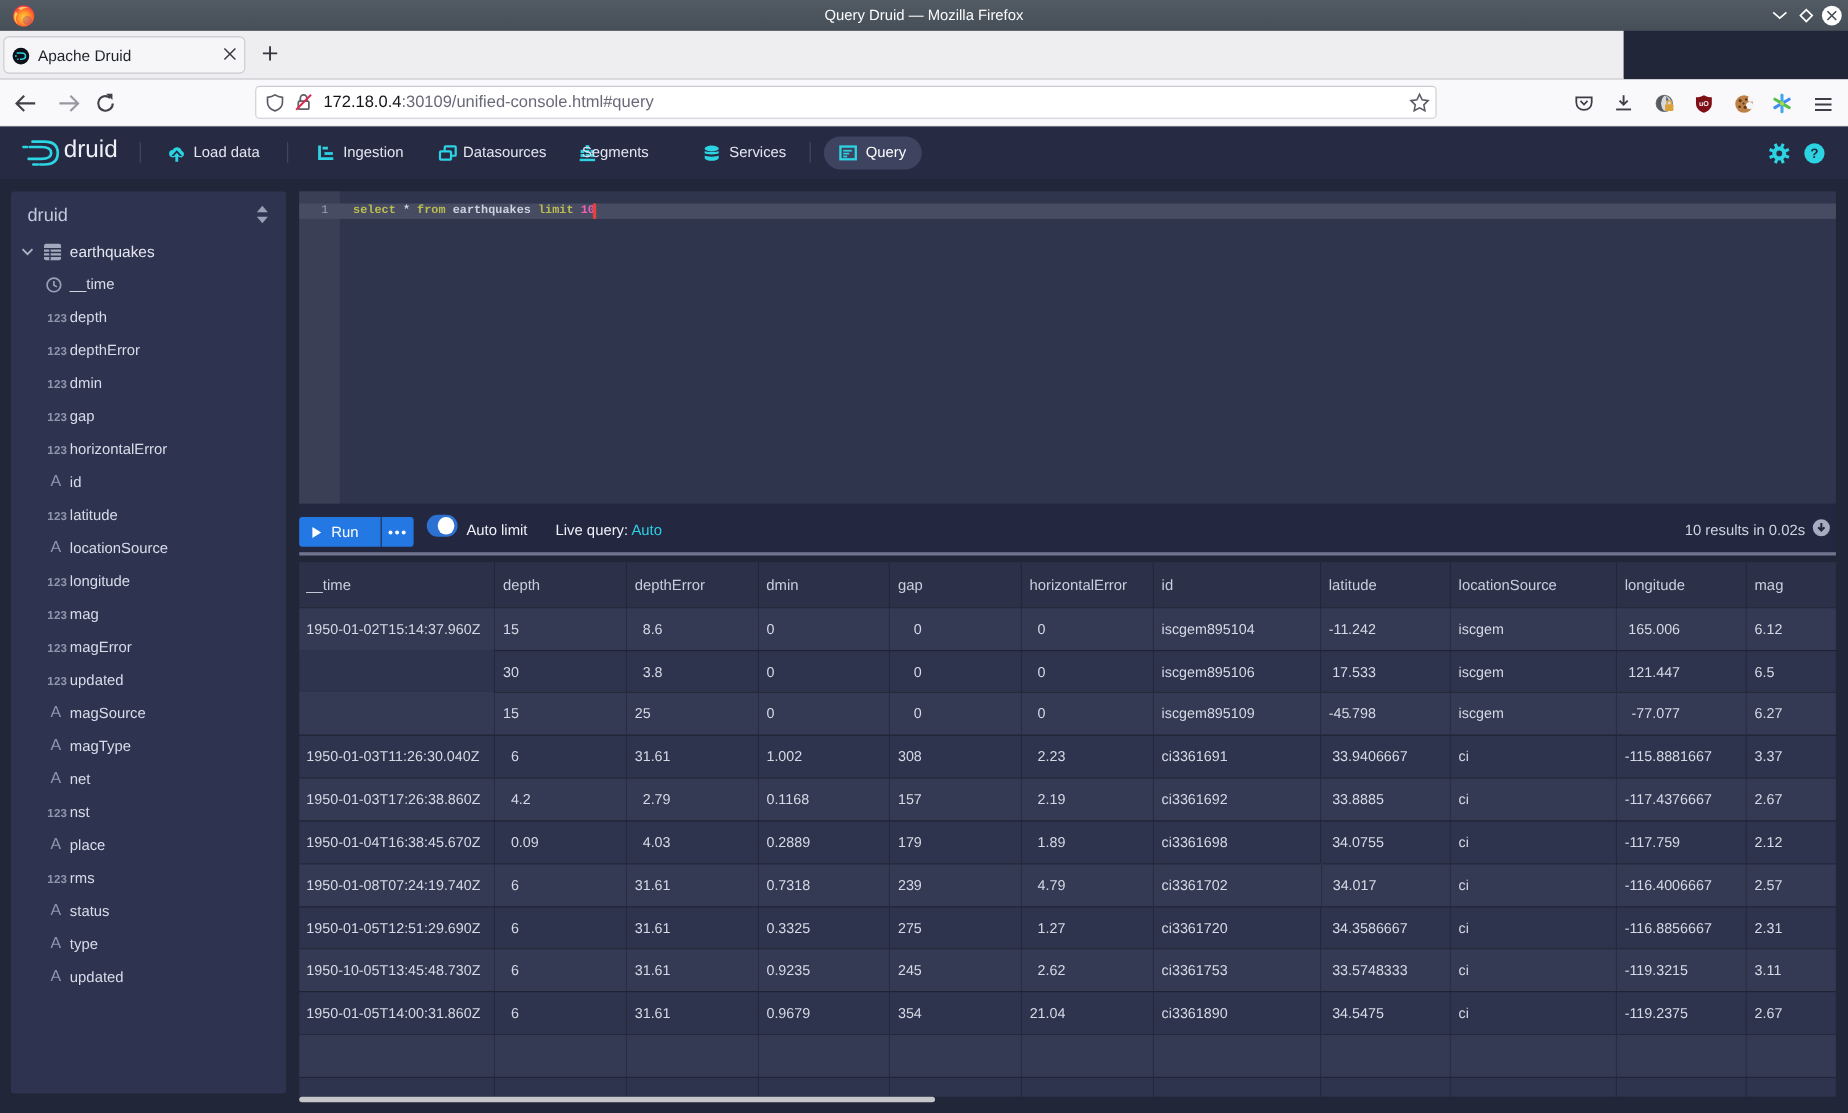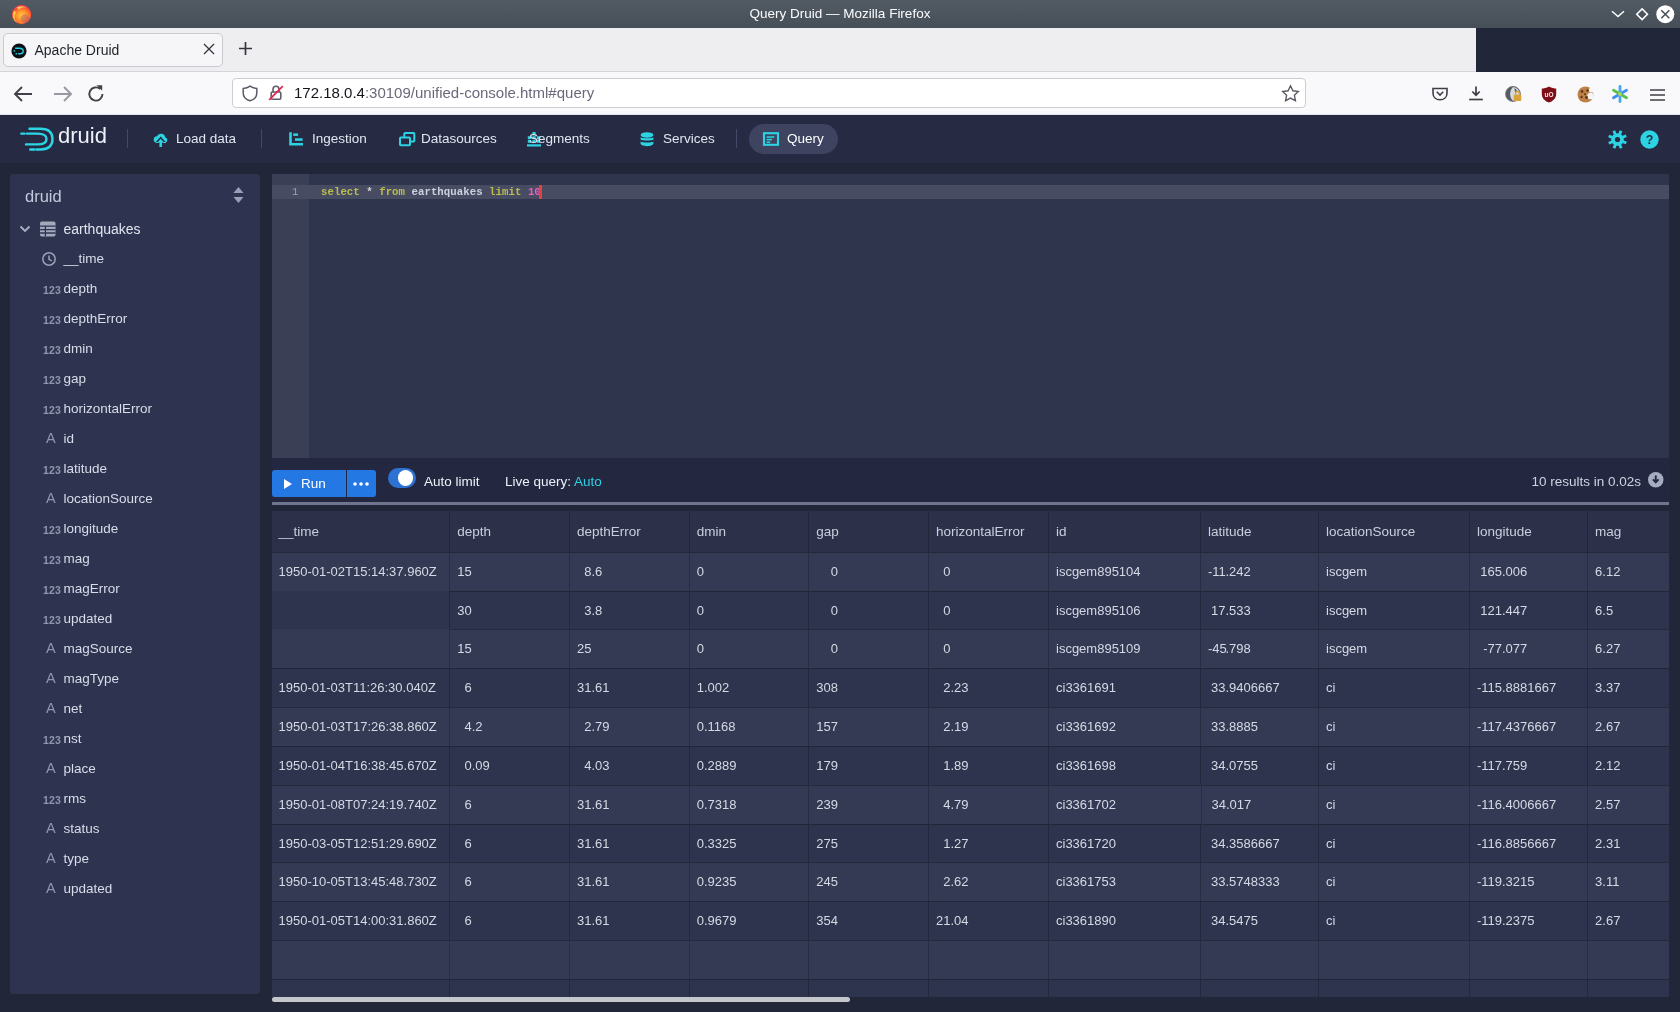--- a/index.html
+++ b/index.html
@@ -477,21 +477,21 @@
           <div class="cell" style="left:417.2px;width:119.6px"><i style="width:7.3px">0</i>.7318</div>
           <div class="cell" style="left:536.8px;width:119.7px"><i style="width:21.7px">239</i></div>
           <div class="cell" style="left:656.5px;width:120px"><i style="width:14.5px">4</i>.79</div>
           <div class="cell" style="left:776.5px;width:152px">ci3361702</div>
           <div class="cell" style="left:929px;width:118px"><i style="width:17.5px">34</i>.017</div>
           <div class="cell" style="left:1046.5px;width:151px">ci</div>
           <div class="cell" style="left:1197.5px;width:118px"><i style="width:25px">-116</i>.4006667</div>
           <div class="cell" style="left:1315.5px;width:82px"><i style="width:7.3px">2</i>.57</div>
         </div>
         <div class="row even" style="top:313.00999999999993px">
-          <div class="cell" style="left:0px;width:177.7px;border-left:none">1950-03-05T12:51:29.690Z</div>
+          <div class="cell" style="left:0px;width:177.7px;border-left:none">1950-01-05T12:51:29.690Z</div>
           <div class="cell" style="left:177.7px;width:119.8px"><i style="width:14.5px">6</i></div>
           <div class="cell" style="left:297.5px;width:119.7px"><i style="width:14.5px">31</i>.61</div>
           <div class="cell" style="left:417.2px;width:119.6px"><i style="width:7.3px">0</i>.3325</div>
           <div class="cell" style="left:536.8px;width:119.7px"><i style="width:21.7px">275</i></div>
           <div class="cell" style="left:656.5px;width:120px"><i style="width:14.5px">1</i>.27</div>
           <div class="cell" style="left:776.5px;width:152px">ci3361720</div>
           <div class="cell" style="left:928.5px;width:118px"><i style="width:17.5px">34</i>.3586667</div>
           <div class="cell" style="left:1046.5px;width:151px">ci</div>
           <div class="cell" style="left:1197.5px;width:118px"><i style="width:25px">-116</i>.8856667</div>
           <div class="cell" style="left:1315.5px;width:82px"><i style="width:7.3px">2</i>.31</div>

